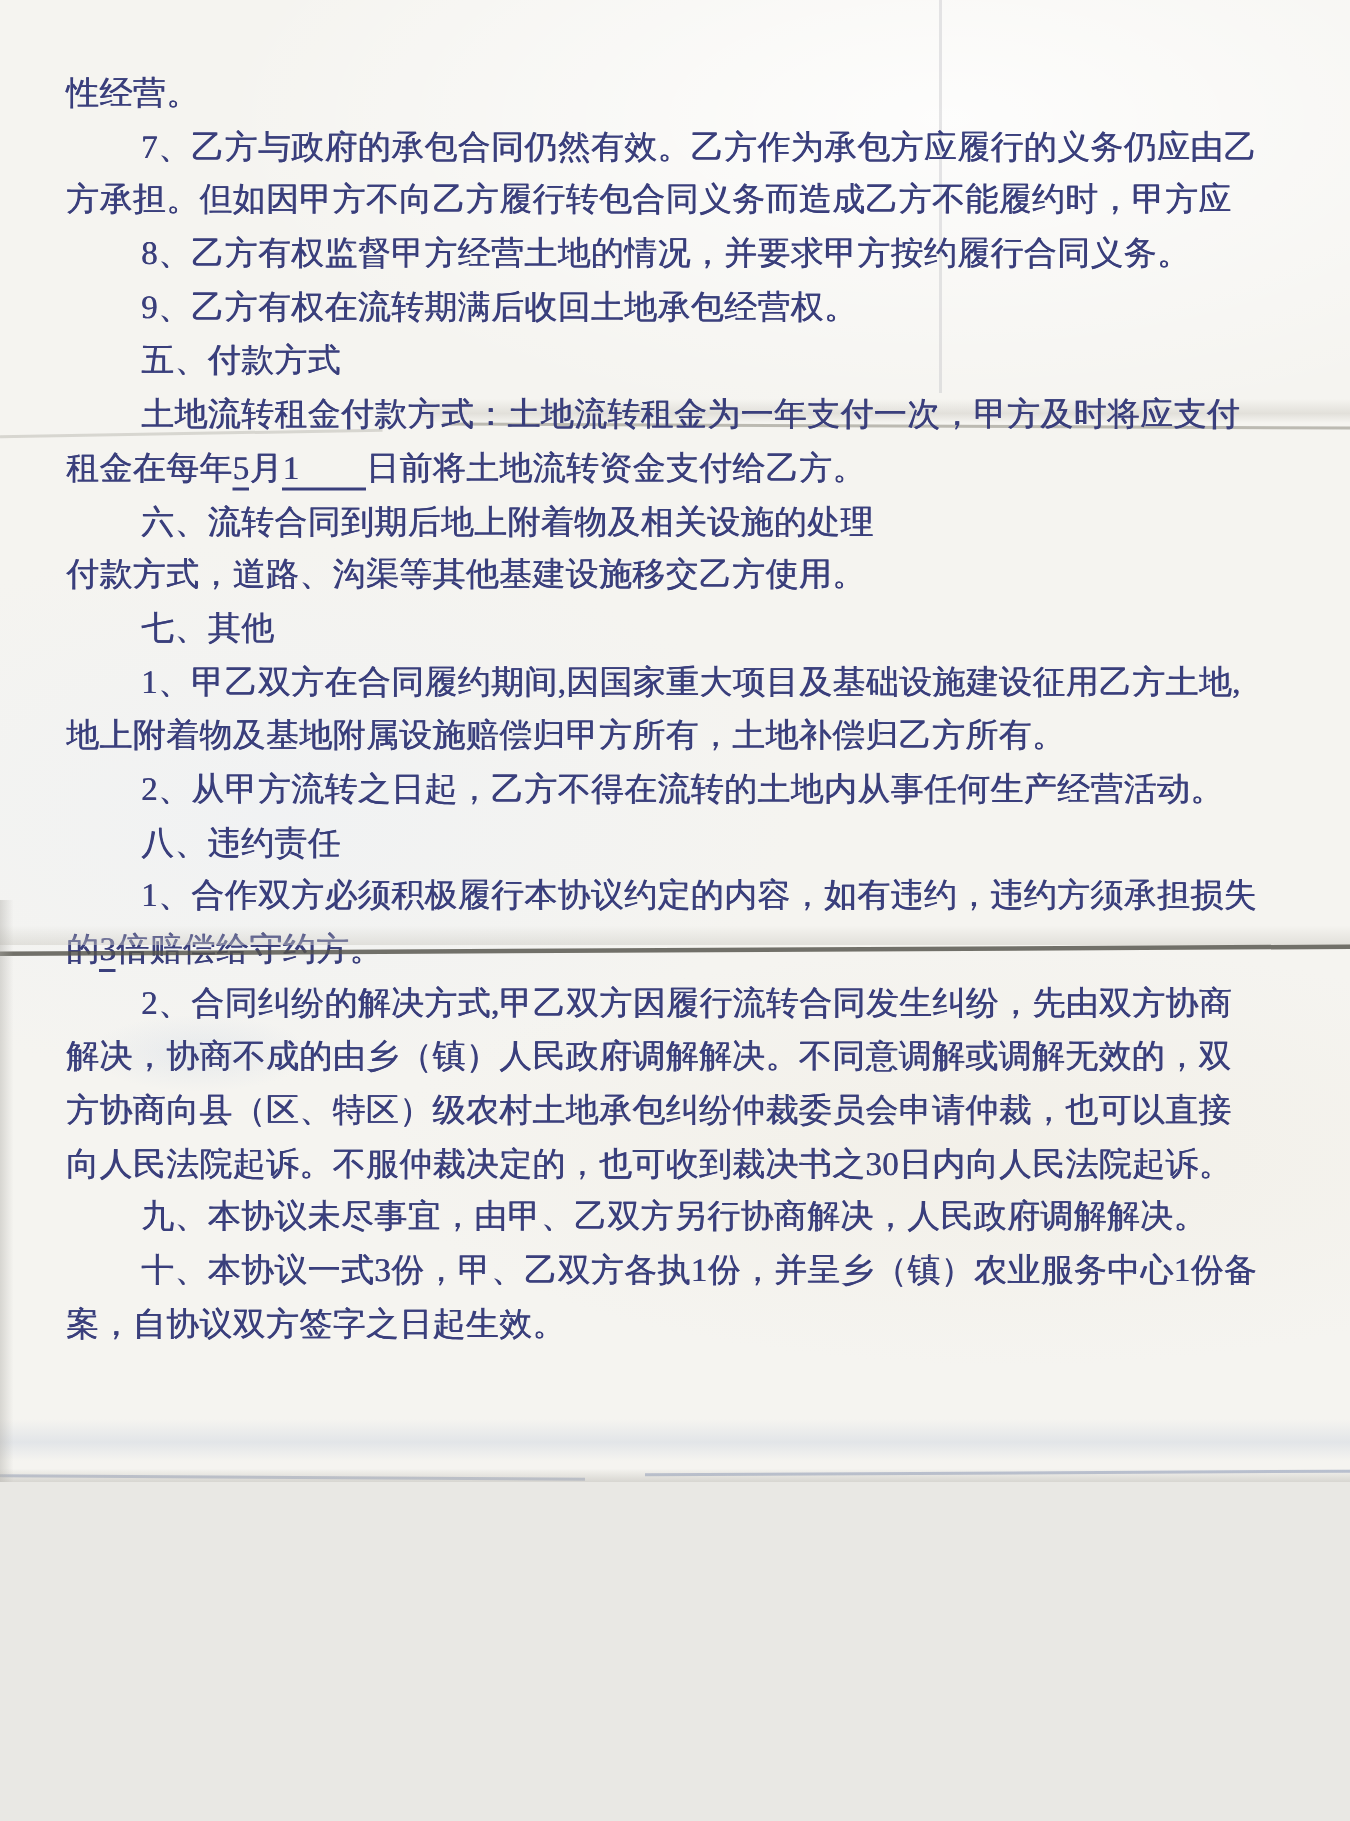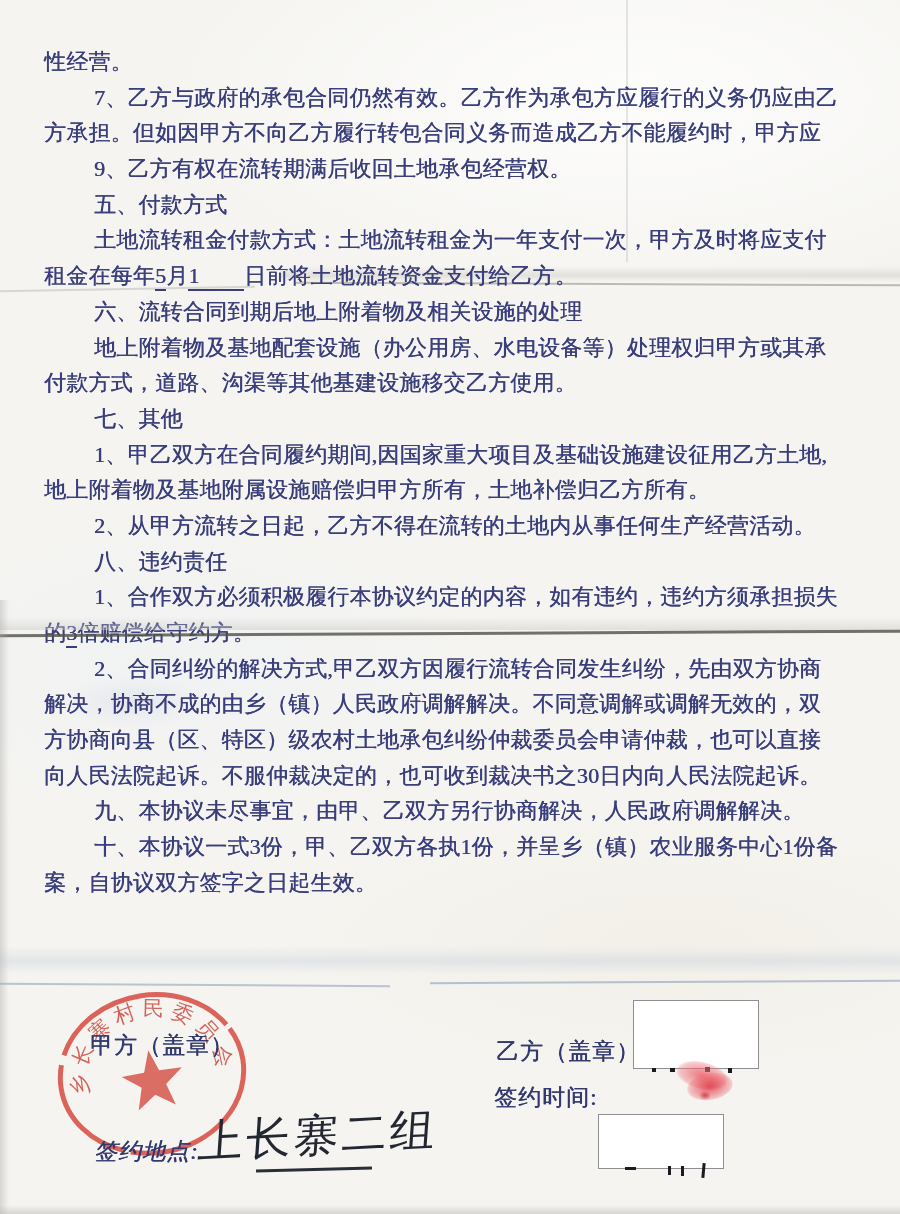--- a/index.html
+++ b/index.html
@@ -1,17 +1,17 @@
 <!DOCTYPE html>
 <html><head>
 <meta charset="utf-8">
 <style>
   html,body{margin:0;padding:0;background:#e9e8e4;}
   .page{
-    position:relative;width:900px;height:1214px;overflow:hidden;
+    position:relative;width:900px;height:988px;overflow:hidden;
     background:
       radial-gradient(ellipse 700px 300px at 70% 8%, rgba(255,255,255,.8), transparent 70%),
       radial-gradient(ellipse 500px 260px at 20% 55%, rgba(236,240,246,.5), transparent 70%),
       radial-gradient(ellipse 600px 200px at 75% 78%, rgba(240,236,226,.55), transparent 70%),
       #f5f4f0;
     font-family:"Liberation Serif","DejaVu Serif",serif;
   }
   
   .textflow{
     position:absolute;left:44px;top:44px;width:832px;
@@ -83,26 +83,26 @@
   <div class="crease crease-shadow-1"></div>
   <div class="crease crease-line-1"></div>
   <div class="crease crease-line-1b"></div>
   <div class="crease vert-crease"></div>
   <div class="stain stain-blue"></div>
 
   <div class="textflow">
       <div class="line"><span>性经营。</span></div>
       <div class="line ind"><span>7、乙方与政府的承包合同仍然有效。乙方作为承包方应履行的义务仍应由乙</span></div>
       <div class="line"><span>方承担。但如因甲方不向乙方履行转包合同义务而造成乙方不能履约时，甲方应</span></div>
+      <div class="line ind"><span>8、乙方有权监督甲方经营土地的情况，并要求甲方按约履行合同义务。</span></div>
       <div class="line ind"><span>9、乙方有权在流转期满后收回土地承包经营权。</span></div>
       <div class="line ind"><span>五、付款方式</span></div>
       <div class="line ind"><span>土地流转租金付款方式：土地流转租金为一年支付一次，甲方及时将应支付</span></div>
       <div class="line"><span>租金在每年</span><span class="u">5</span><span>月</span><span class="u">1</span><span class="u">　　</span><span>日前将土地流转资金支付给乙方。</span></div>
       <div class="line ind"><span>六、流转合同到期后地上附着物及相关设施的处理</span></div>
-      <div class="line ind"><span>地上附着物及基地配套设施（办公用房、水电设备等）处理权归甲方或其承</span></div>
       <div class="line"><span>付款方式，道路、沟渠等其他基建设施移交乙方使用。</span></div>
       <div class="line ind"><span>七、其他</span></div>
       <div class="line ind"><span>1、甲乙双方在合同履约期间,因国家重大项目及基础设施建设征用乙方土地,</span></div>
       <div class="line"><span>地上附着物及基地附属设施赔偿归甲方所有，土地补偿归乙方所有。</span></div>
       <div class="line ind"><span>2、从甲方流转之日起，乙方不得在流转的土地内从事任何生产经营活动。</span></div>
       <div class="line ind"><span>八、违约责任</span></div>
       <div class="line ind"><span>1、合作双方必须积极履行本协议约定的内容，如有违约，违约方须承担损失</span></div>
       <div class="line"><span>的</span><span class="u">3</span><span>倍赔偿给守约方。</span></div>
       <div class="line ind"><span>2、合同纠纷的解决方式,甲乙双方因履行流转合同发生纠纷，先由双方协商</span></div>
       <div class="line"><span>解决，协商不成的由乡（镇）人民政府调解解决。不同意调解或调解无效的，双</span></div>

